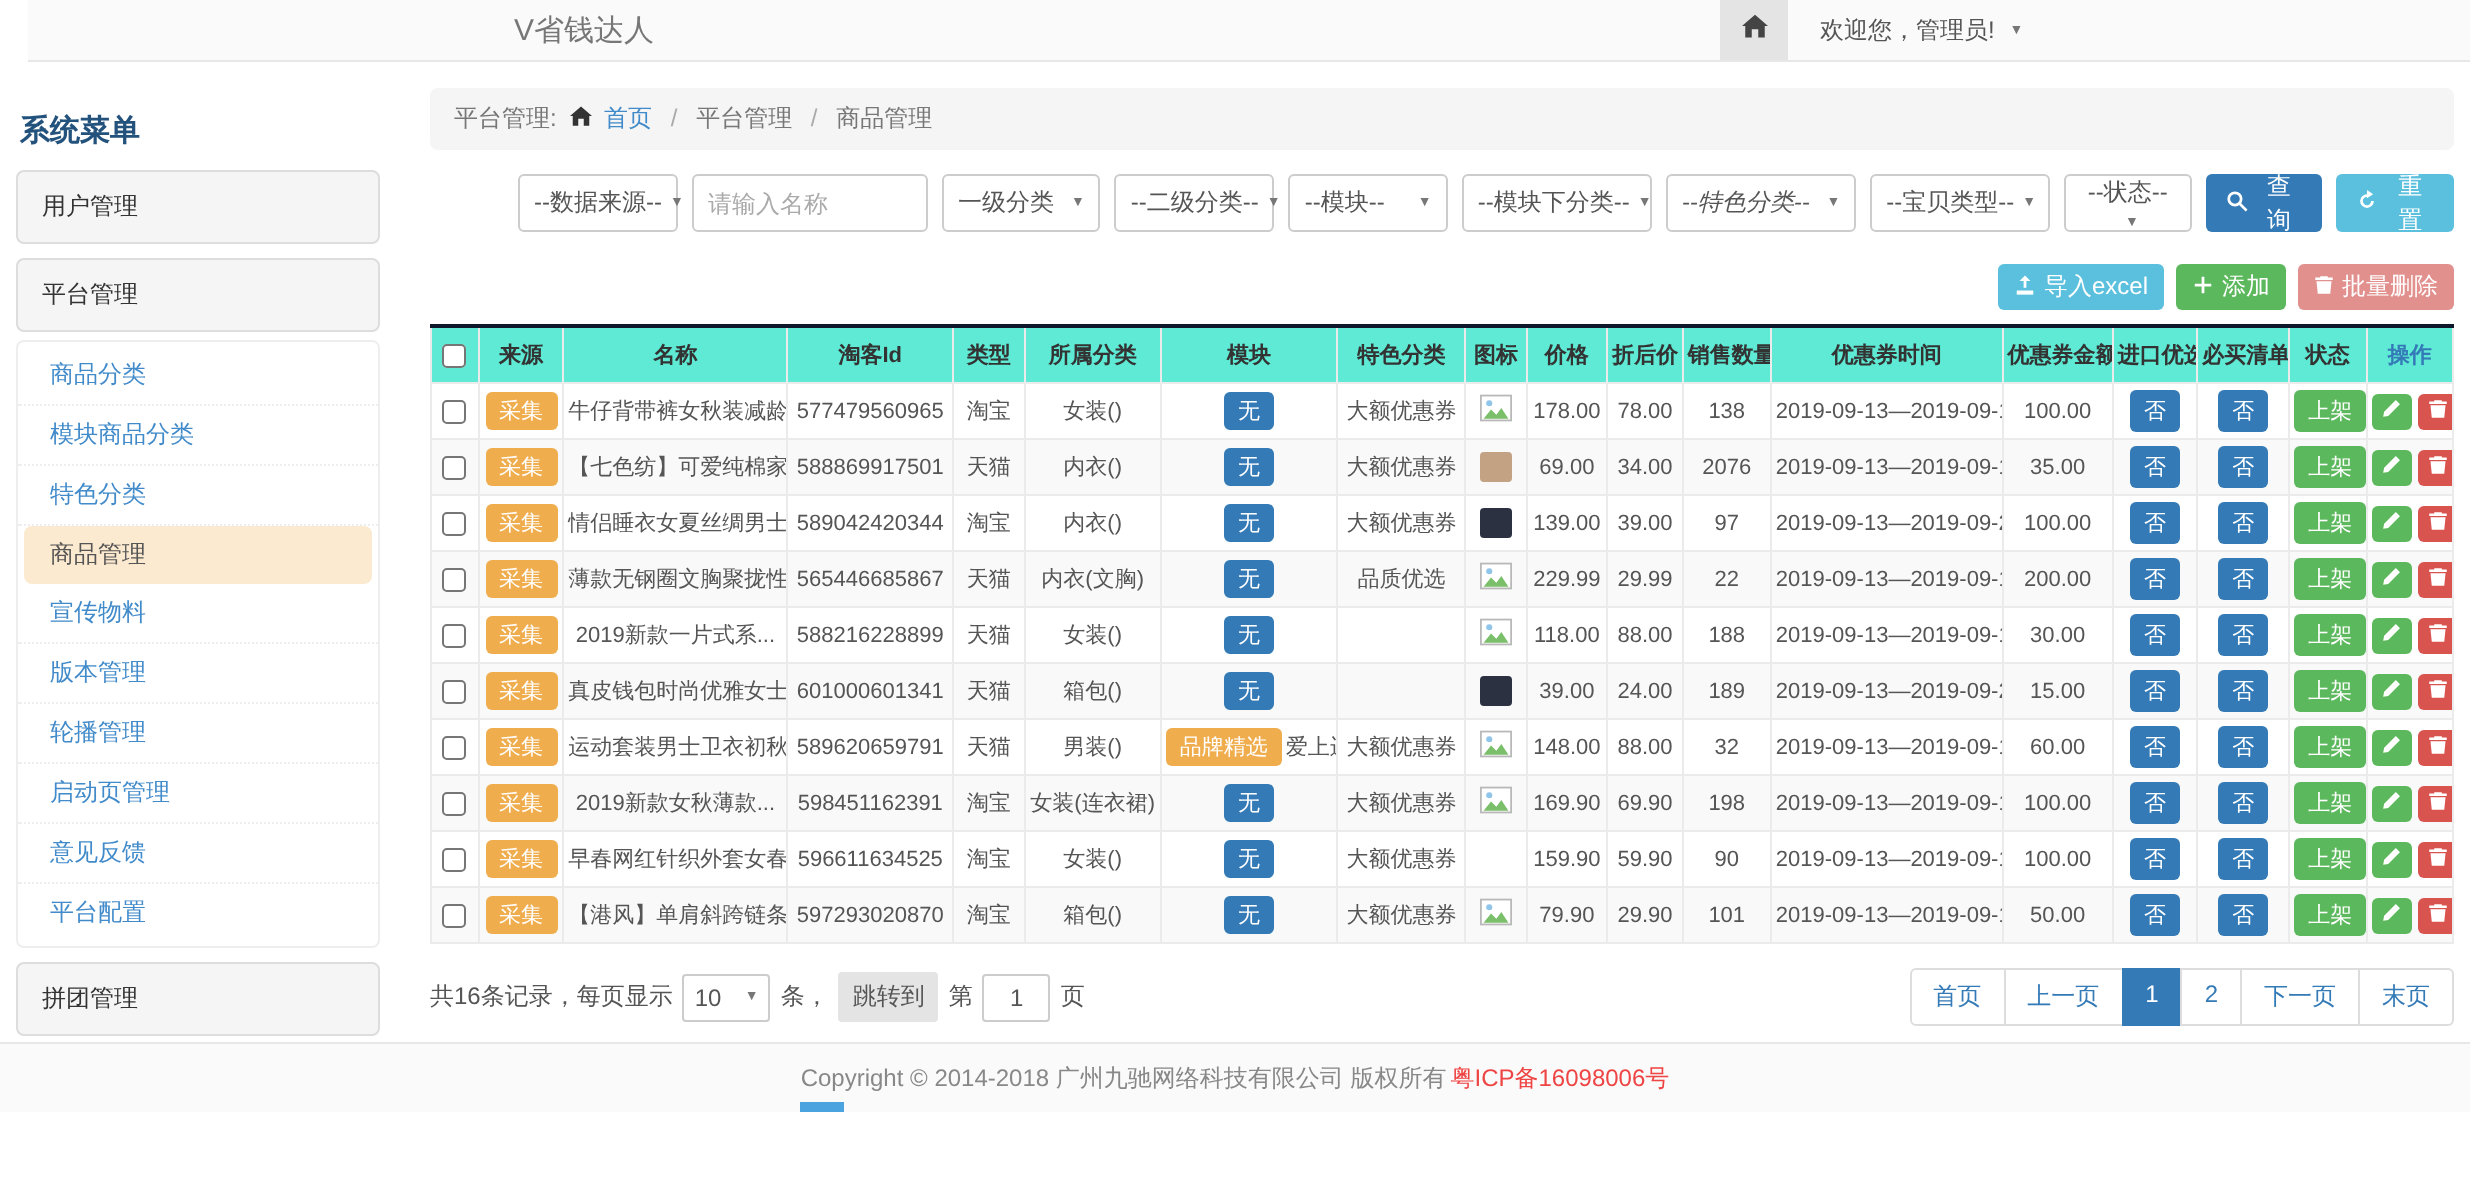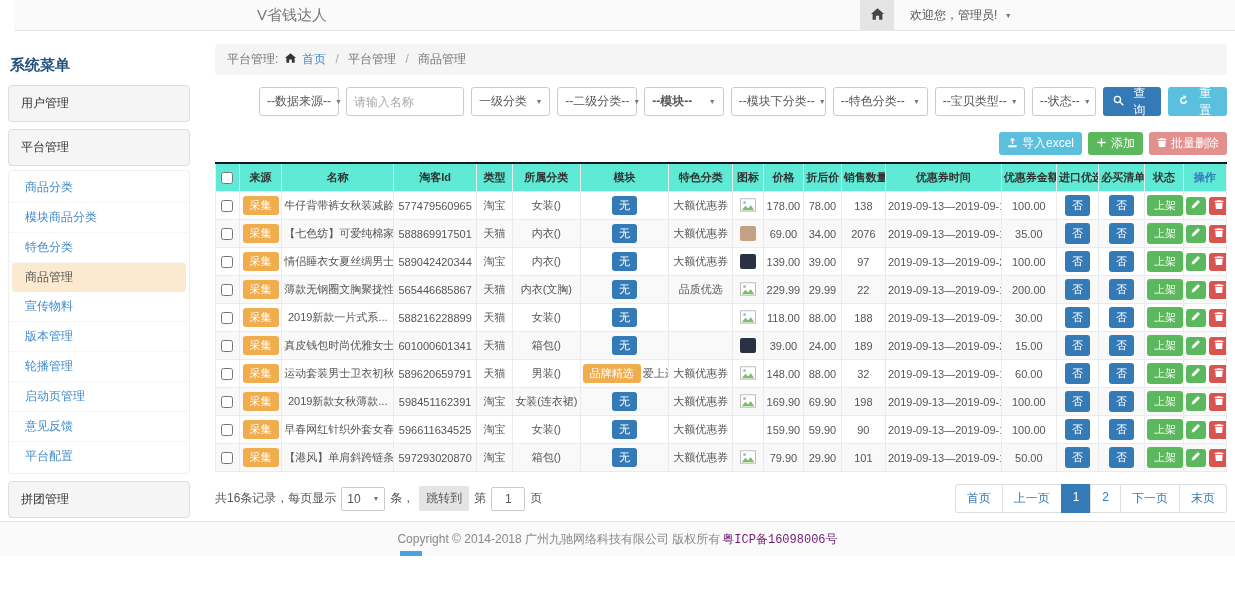--- a/index.html
+++ b/index.html
@@ -31,23 +31,23 @@
   .breadcrumb .sep { margin:0 6px; color:#aaa; }
   .breadcrumb .crumb { color:#777; }
   .bc-home-icon { margin:0 3px; }
 
   
   .filters { display:flex; align-items:center; gap:7px;margin-left:44px; }
   .sel { height:29px; border:1px solid #ccc; border-radius:3px; background:#fff; display:flex; align-items:center;
          justify-content:space-between; padding:0 7px; font-size:12px; color:#555; cursor:pointer; white-space:nowrap; }
   .filters > :nth-child(1){ width:80px; } .filters > :nth-child(2){ width:118px; }
   .filters > :nth-child(3){ width:80px; } .filters > :nth-child(4){ width:80px; }
-  .filters > :nth-child(5){ width:80px;font-weight:bold; } .filters > :nth-child(6){ width:95px; }
-  .filters > :nth-child(7){ width:96px; } .filters > :nth-child(8){ width:90px; }
-  .filters > :nth-child(9){ width:64px; }
+  .filters > :nth-child(5){ width:80px; } .filters > :nth-child(6){ width:95px; }
+  .filters > :nth-child(7){ width:96px;font-style:italic; } .filters > :nth-child(8){ width:90px; }
+  .filters > :nth-child(9){ width:64px;flex-direction:column; }
   .txt-input { height:29px; border:1px solid #ccc; border-radius:3px; font-size:12px; padding:0 7px; color:#ec4899; }
   .txt-input::placeholder { color:#aaa; }
   .btn { border:none; border-radius:3px; color:#fff; font-size:12px; display:inline-flex; align-items:center; gap:4px;
          padding:0 10px; height:29px; cursor:pointer; font-family:inherit; }
   .btn-search { background:#337ab7; }
   .btn-reset  { background:#5bc0de; }
 
   
   .toolbar { display:flex; justify-content:flex-end; gap:6px; margin-top:16px; margin-bottom:7px;align-items:flex-end; }
   .btn-sm { height:23px; padding:0 8px; font-size:12px; }
@@ -82,21 +82,21 @@
   .jump-input { width:34px; height:24px; border:1px solid #ccc; border-radius:2px; font-size:12px; text-align:center; color:#555; }
   .pg { display:flex; }
   .pg-item { border:1px solid #ddd; background:#fff; color:#337ab7; padding:5px 11px; margin-left:-1px; cursor:pointer; }
   .pg-item:first-child { border-radius:3px 0 0 3px; margin-left:0; }
   .pg-item:last-child { border-radius:0 3px 3px 0; }
   .pg-item.active { background:#337ab7; border-color:#337ab7; color:#fff; }
 
   
   .footer { position:absolute; left:0; bottom:0; width:100%; height:35px; background:#fafafa; border-top:1px solid #e7e7e7;
             display:flex; align-items:center; justify-content:center; font-size:12px; color:#888; }
-  .footer .icp { color:#701a75; cursor:pointer; margin-left:2px;font-family:Liberation Mono, monospace; }
+  .footer .icp { color:#ef4444; cursor:pointer; margin-left:2px; }
   .cut-blue { position:absolute; left:400px; bottom:0; width:22px; height:5px; background:#4aa3df; }
 
   input[type="checkbox"] { width:12px; height:12px; margin:0; vertical-align:middle; }
 </style>
 </head>
 <body>
 
 <div class="screen">
 
   <div class="topbar">

